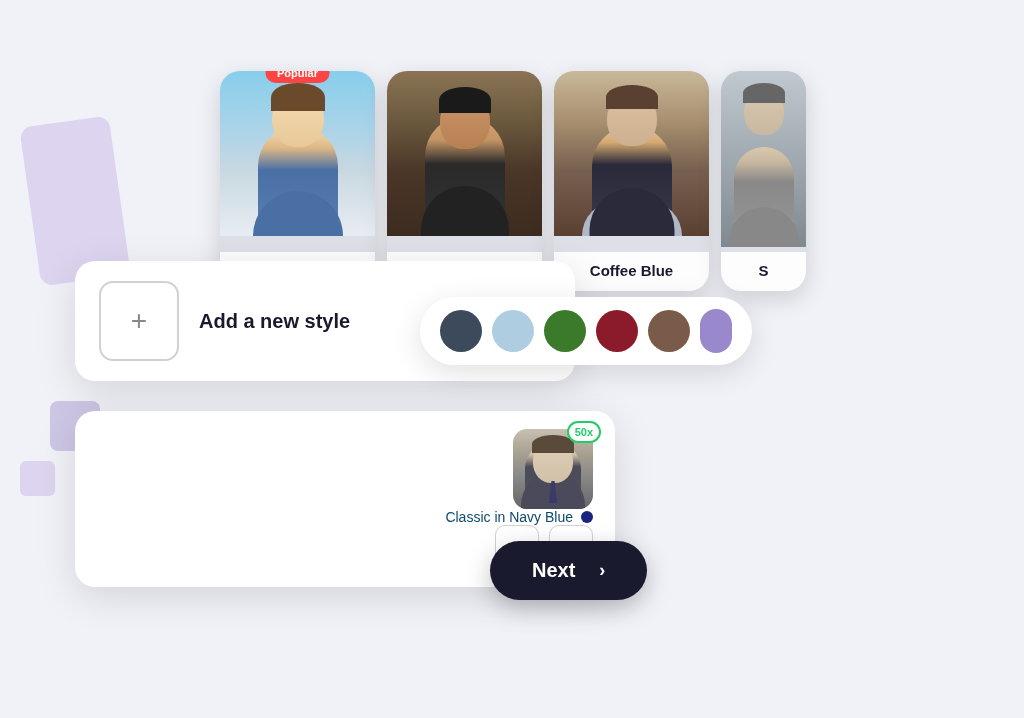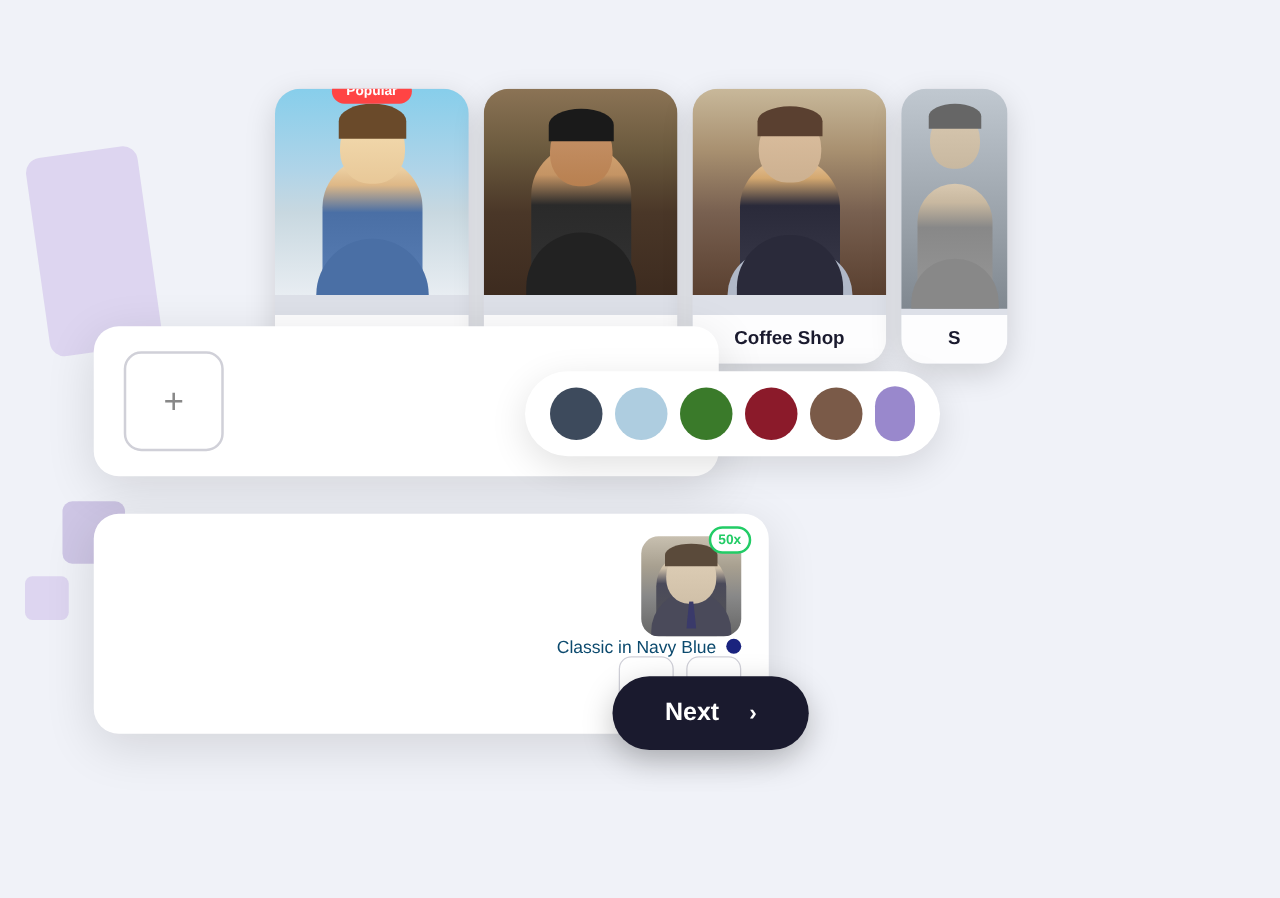--- a/index.html
+++ b/index.html
@@ -400,38 +400,39 @@
       <div class="card-image person-coffee">
 
         <div style="position:absolute;top:20px;left:50%;transform:translateX(-50%);width:50px;height:55px;background:linear-gradient(180deg,#ddc0a0,#ccb090);border-radius:50% 50% 45% 45%;z-index:3;"></div>
 
         <div style="position:absolute;top:14px;left:50%;transform:translateX(-50%);width:52px;height:24px;background:#5a4030;border-radius:50% 50% 0 0;z-index:4;"></div>
 
         <div style="position:absolute;bottom:0;left:50%;transform:translateX(-50%);width:85px;height:48px;background:#2a2a3a;border-radius:42px 42px 0 0;z-index:3;"></div>
 
         <div style="position:absolute;bottom:0;left:50%;transform:translateX(-50%);width:100px;height:35px;background:#b0b8c8;border-radius:50px 50px 0 0;z-index:2;"></div>
       </div>
-      <div class="card-label">Coffee Shop</div>
+      <div class="card-label">Coffee Blue</div>
     </div>
 
     <div class="bg-card" style="width:85px;">
       <div class="card-image person-studio-partial" style="height:80%;">
         <div style="position:absolute;top:18px;left:50%;transform:translateX(-50%);width:40px;height:46px;background:linear-gradient(180deg,#d8c8b0,#c8b8a0);border-radius:50% 50% 45% 45%;z-index:3;"></div>
         <div style="position:absolute;top:12px;left:50%;transform:translateX(-50%);width:42px;height:20px;background:#666;border-radius:50% 50% 0 0;z-index:4;"></div>
         <div style="position:absolute;bottom:0;left:50%;transform:translateX(-50%);width:70px;height:40px;background:#888;border-radius:35px 35px 0 0;z-index:3;"></div>
       </div>
       <div class="card-label">S</div>
     </div>
 
   </div>
 
   <div class="add-style-card">
     <div class="add-style-plus">
       <span>+</span>
     </div>
+    <span class="add-style-label">Add a new style</span>
   </div>
 
   <div class="color-picker-container">
     <div class="color-dot" style="background:#3d4a5c;"></div>
     <div class="color-dot" style="background:#aecde0;"></div>
     <div class="color-dot" style="background:#3a7a2a;"></div>
     <div class="color-dot" style="background:#8b1a2a;"></div>
     <div class="color-dot" style="background:#7a5a48;"></div>
     <div class="color-dot" style="background:#9988cc; width:32px; height:44px; border-radius: 20px;"></div>
   </div>

